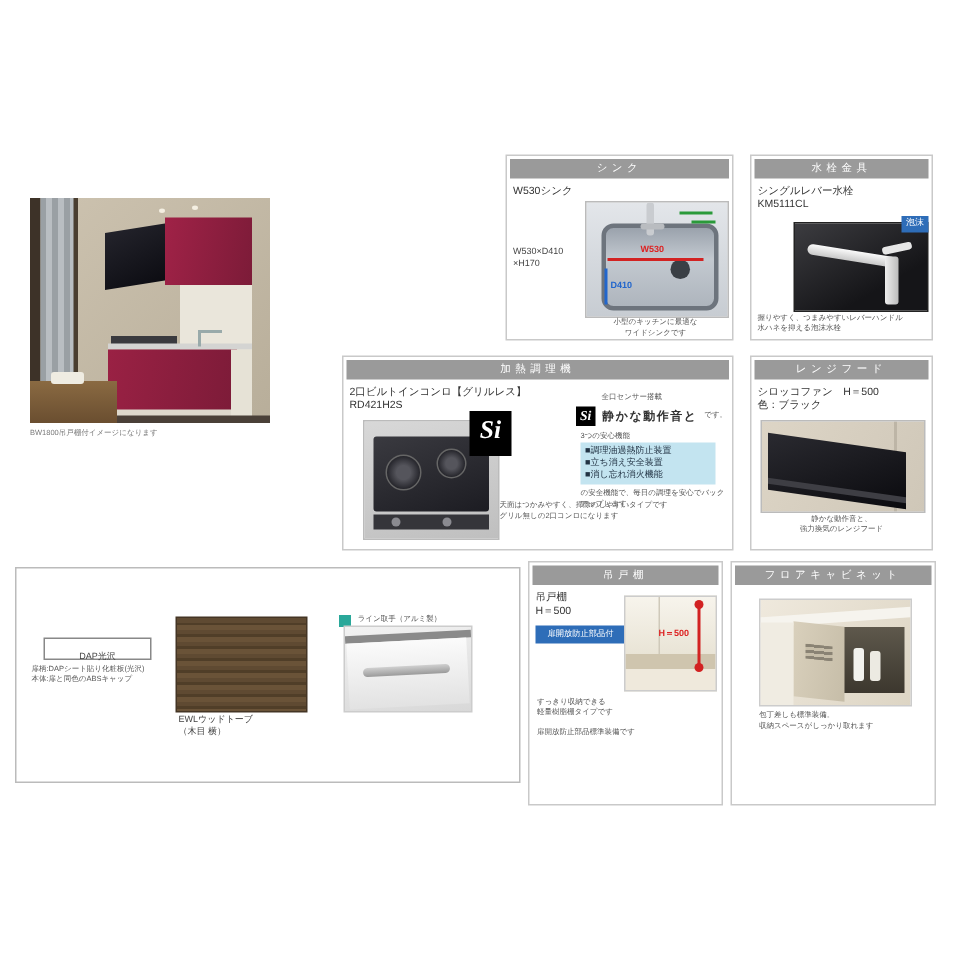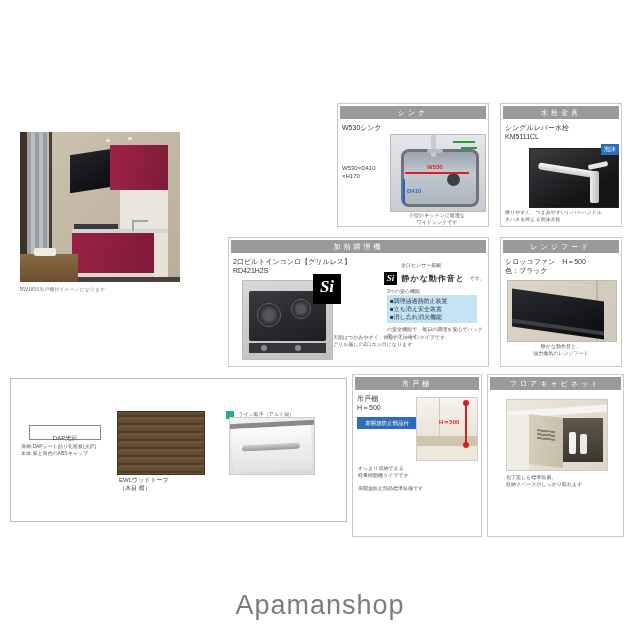--- a/index.html
+++ b/index.html
@@ -199,15 +199,14 @@
       <div class="abs" style="left:22px;top:16px;width:34px;height:50px;background:linear-gradient(100deg,#d9d0bc,#c6bda8);transform:skewY(6deg);"></div>
       <div class="abs" style="left:30px;top:30px;width:18px;height:10px;background:repeating-linear-gradient(180deg,#8a8374 0 2px,#c6bda8 2px 4px);transform:skewY(6deg);"></div>
       <div class="abs" style="left:0;top:15px;width:22px;height:55px;background:#f0ece2;"></div>
     </div>
     <div class="abs t5" style="left:18px;top:99px;width:112px;">
       <span>包丁差しも標準装備。</span><br>
       <span>収納スペースがしっかり取れます</span>
     </div>
   </div>
 
-  <div class="abs" style="left:0;top:590px;width:640px;text-align:center;font-size:27px;color:#7d7d7d;letter-spacing:1px;font-family:'Liberation Sans',sans-serif;">Apamanshop</div>
 
 </div>
 
 </body></html>

